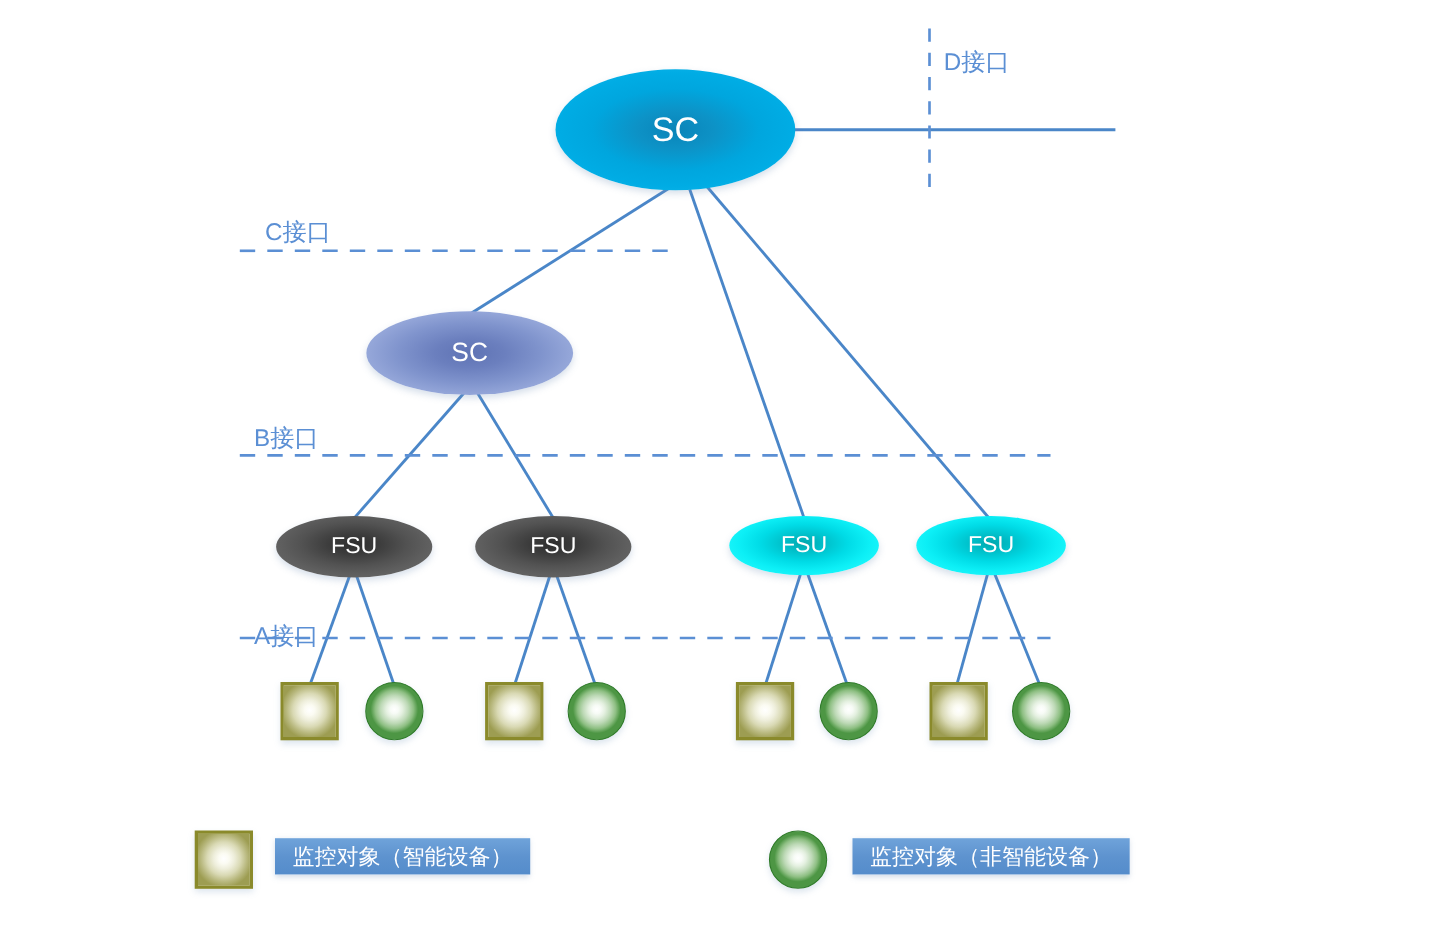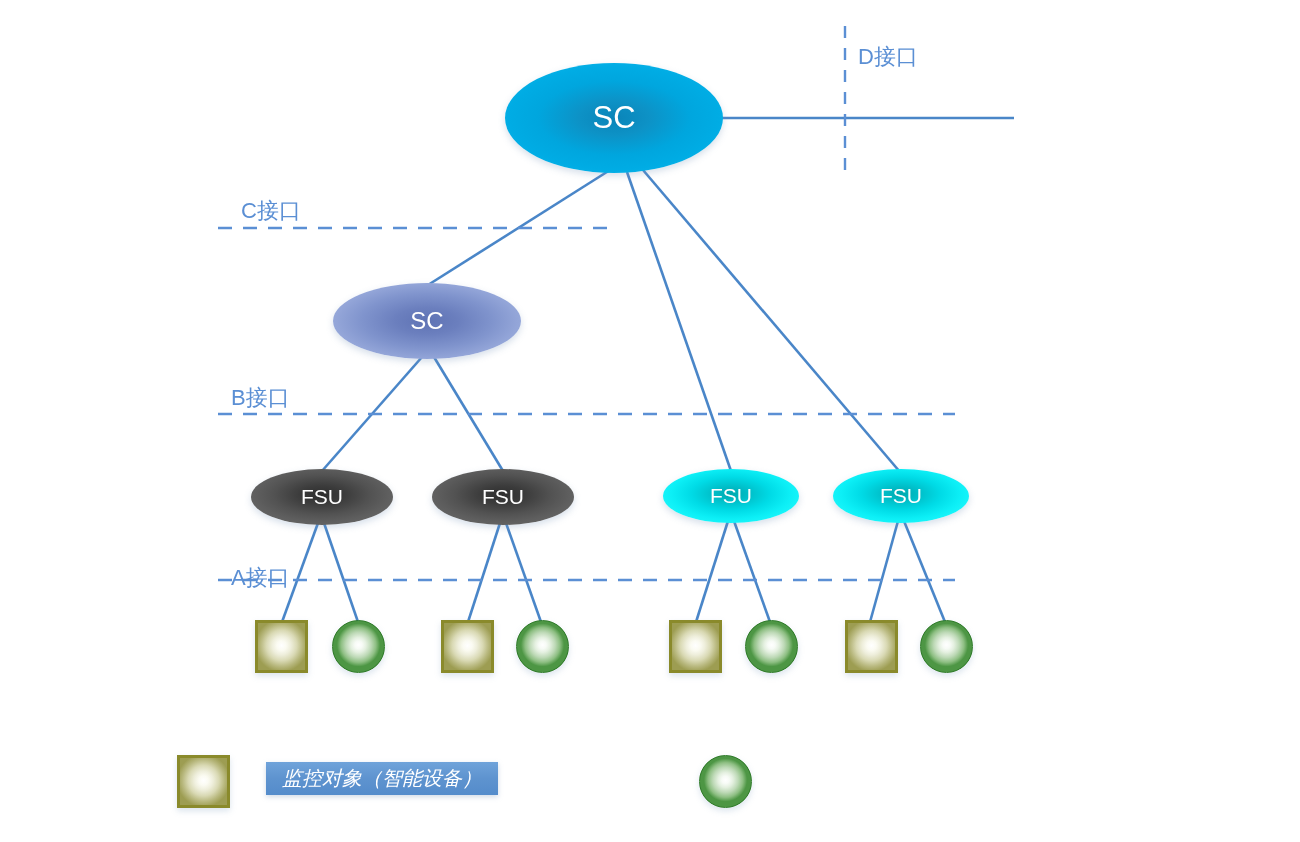--- a/index.html
+++ b/index.html
@@ -221,17 +221,18 @@
 
   <div class="iface-label" style="left:858px; top:42px;">D接口</div>
 
   <div class="iface-label" style="left:241px; top:196px;">C接口</div>
 
   <div class="iface-label" style="left:231px; top:383px;">B接口</div>
 
   <div class="iface-label" style="left:231px; top:563px;">A接口</div>
 
   <div class="legend-sq" style="left:177px; top:755px;"></div>
-  <div class="legend-banner" style="left:266px; top:762px;font-style:italic;">监控对象（智能设备）</div>
+  <div class="legend-banner" style="left:250px; top:762px;">监控对象（智能设备）</div>
 
   <div class="legend-ci" style="left:699px; top:755px;"></div>
+  <div class="legend-banner" style="left:775px; top:762px;">监控对象（非智能设备）</div>
 
 </div>
 
 </body></html>

